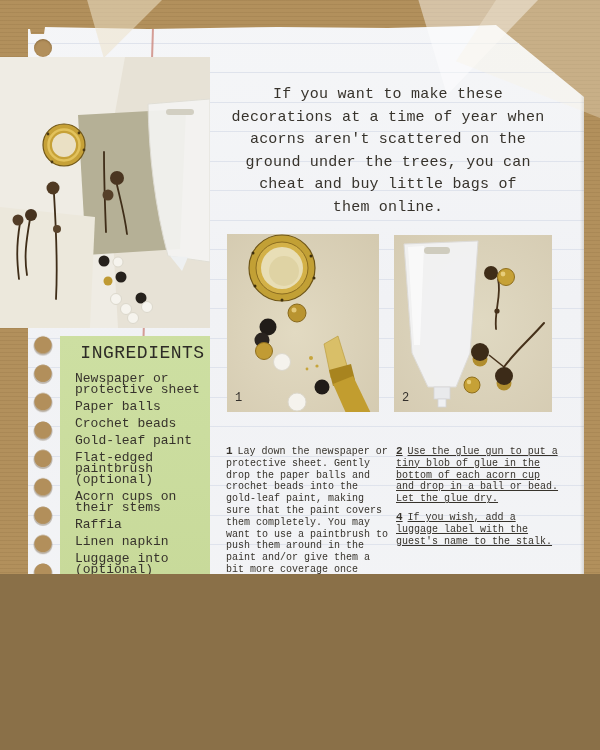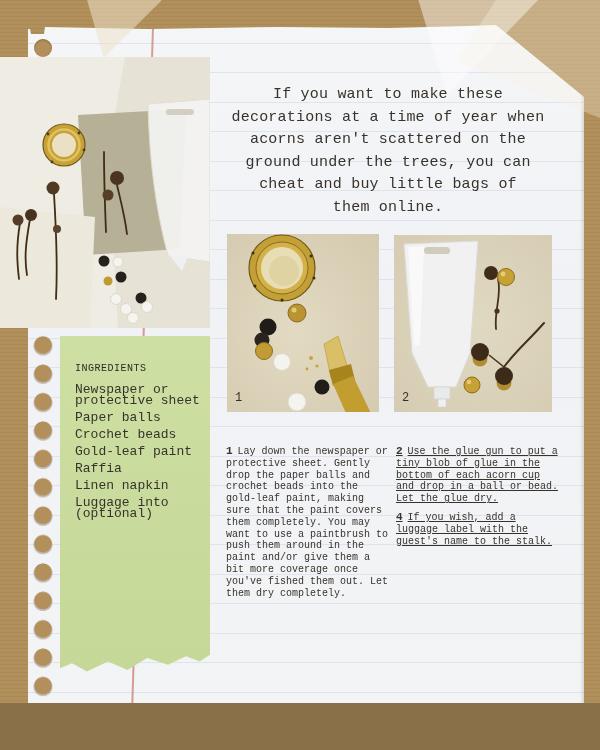--- a/index.html
+++ b/index.html
@@ -1,16 +1,16 @@
 <!DOCTYPE html>
 <html><head>
 <meta charset="utf-8">
 <style>
   html,body{margin:0;padding:0;background:#8a7048;}
-  .stage{position:relative;width:600px;height:703px;overflow:hidden;
+  .stage{position:relative;width:600px;height:574px;overflow:hidden;
          background:#b2905c;
          font-family:"Liberation Mono","DejaVu Sans Mono",monospace;}
   .kraft{position:absolute;inset:0;
          background:repeating-linear-gradient(180deg, rgba(92,66,28,.10) 0 1px, rgba(0,0,0,0) 1px 4px);}
   
   .page{position:absolute;left:28px;top:0;width:556px;height:750px;
         background:linear-gradient(180deg,#f5f6f8 0%,#f1f2f5 40%,#f3f4f6 100%);
         clip-path:polygon(0 29px,2px 29px,3px 34px,16px 34px,17px 27px,120px 29px,250px 27px,360px 28px,440px 26px,468px 25px,556px 97px,556px 750px,0 750px);}
   .rules{position:absolute;left:0;top:14px;width:100%;height:736px;
          background:repeating-linear-gradient(180deg, rgba(0,0,0,0) 0 28.5px, #dfe3ec 28.5px 29.5px);}
@@ -40,21 +40,21 @@
   
   .photo{position:absolute;}
   .photo svg{display:block;}
   .photo-materials{left:0;top:57px;width:210px;height:271px;}
   .photo-step1{left:227px;top:234px;width:152px;height:178px;}
   .photo-step2{left:394px;top:235px;width:158px;height:177px;}
   
   .green-panel{position:absolute;left:60px;top:336px;width:150px;height:339px;
          background:linear-gradient(180deg,#cddfa2,#c6d897);
          clip-path:polygon(0 0,100% 0,100% 94%,93% 96%,84% 94.5%,72% 97%,58% 95%,45% 98.5%,32% 96%,18% 99%,8% 96.5%,0 98%);}
-  .ing-title{margin:27px 0 10px 15px;font-size:10px;letter-spacing:.5px;color:#2d2b26;}
+  .ing-title{margin:7px 0 10px 15px;font-size:18px;letter-spacing:.5px;color:#2d2b26;text-align:center;}
   .ing-item{margin:0 0 6px 15px;width:132px;font-size:13px;line-height:11px;color:#37332c;}
   
   .col{position:absolute;top:446px;color:#37332c;}
   .col1{left:226px;width:166px;}
   .col2{left:396px;width:163px;text-decoration:underline;}
   .step{margin:0 0 7px 0;font-size:10px;line-height:11.8px;}
   .step .num{font-size:11px;font-weight:bold;margin-right:5px;}
   
   .footer{position:absolute;left:63px;top:706px;display:flex;align-items:baseline;gap:9px;}
   .pagenum{font-size:11.5px;letter-spacing:1.5px;color:#3f3e3c;}
@@ -138,20 +138,22 @@
       </g>
     </svg>
   </div>
 
   <div class="green-panel">
     <div class="ing-title">INGREDIENTS</div>
     <div class="ing-item">Newspaper or protective sheet</div>
     <div class="ing-item">Paper balls</div>
     <div class="ing-item">Crochet beads</div>
     <div class="ing-item">Gold-leaf paint</div>
+    <div class="ing-item">Flat-edged paintbrush (optional)</div>
+    <div class="ing-item">Acorn cups on their stems</div>
     <div class="ing-item">Raffia</div>
     <div class="ing-item">Linen napkin</div>
     <div class="ing-item">Luggage into (optional)</div>
   </div>
 
   <div class="photo photo-step1">
     <svg width="152" height="178" viewBox="0 0 152 178">
       <defs>
         <radialGradient id="p1bg" cx="45%" cy="55%" r="75%">
           <stop offset="0%" stop-color="#e2dac2"></stop>

